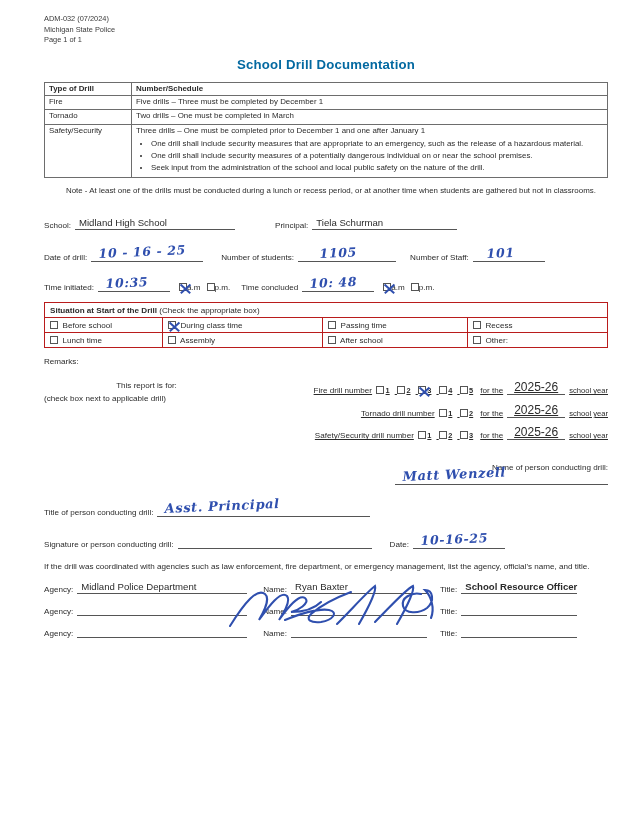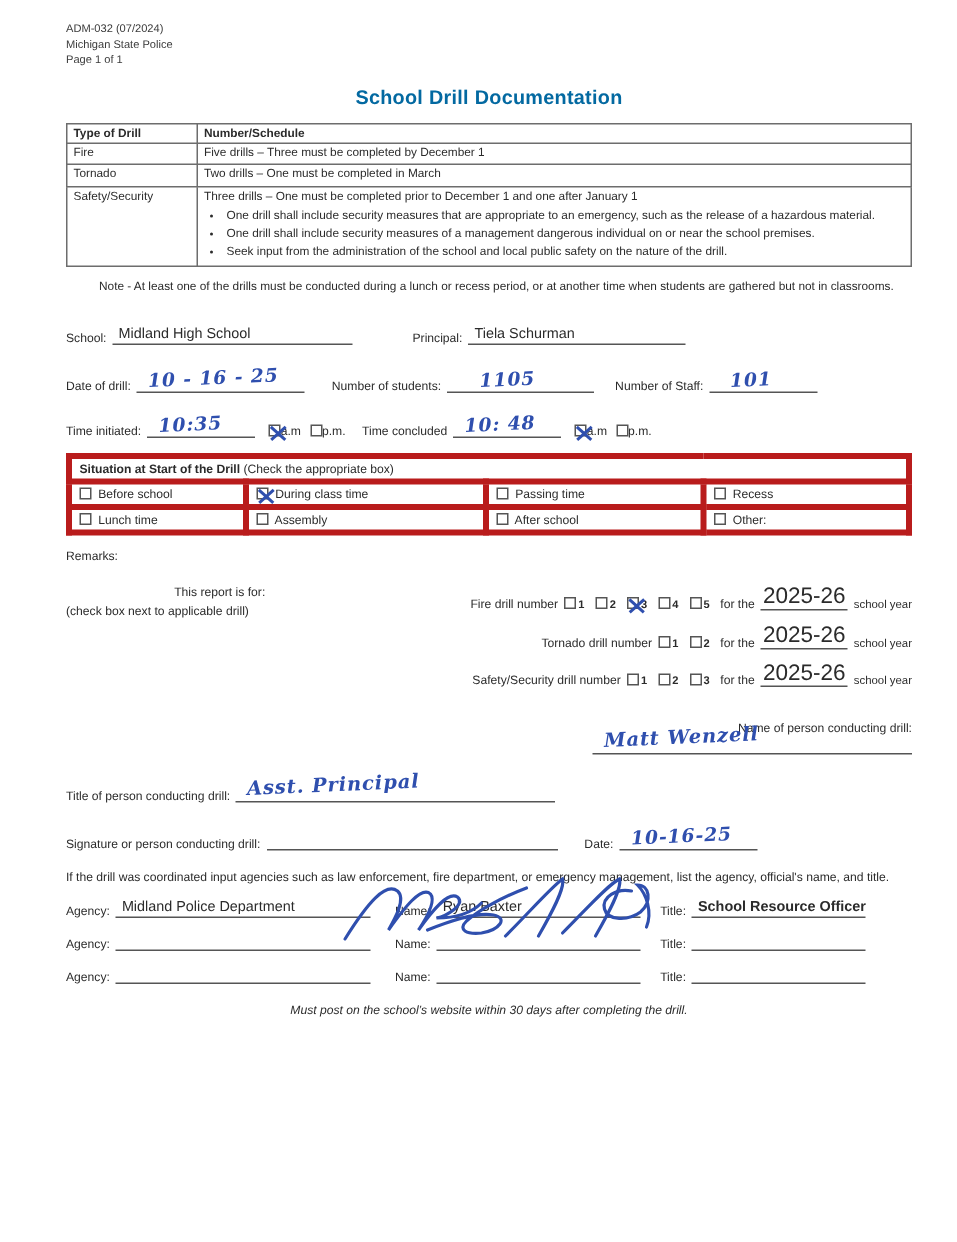--- a/index.html
+++ b/index.html
@@ -42,37 +42,37 @@
   .cb { display:inline-block; width: 8px; height: 8px; border: 1px solid #555; background:#fff;
         position: relative; vertical-align: -1px; }
   .cb.x::before, .cb.x::after {
       content:""; position:absolute; left:-1px; top:4px; width: 13px; height: 1.6px; background:#2f4fae;
   }
   .cb.x::before { transform: rotate(42deg); }
   .cb.x::after  { transform: rotate(-42deg); }
 
   
   table.sit { width:100%; border-collapse: collapse; margin-top: 10px; table-layout: fixed; }
-  table.sit td { border: 4px solid #b91c1c; font-size: 8.1px; padding: 2px 5px; height: 15px; margin-top: 36px; }
+  table.sit td { border: 1px solid #b91c1c; font-size: 8.1px; padding: 2px 5px; height: 15px; margin-top: 36px; }
   table.sit td.hdr { font-size: 8.1px; }
   table.sit .hb { font-weight: bold; }
 
   .remarks { font-size: 8.1px; margin-top: 9px; }
 
   
   .reportfor { margin-top: 14px; display:flex; font-size: 8.1px; }
   .rf-left { width: 205px; padding-top: 1px; }
   .rf-left .l1 { text-align:center; }
   .rf-left .l2 { margin-top: 4px; }
   .rf-right { flex:1; }
-  .rf-line { display:flex; align-items:flex-end; justify-content:flex-end; margin-bottom: 7.5px; white-space:nowrap; }
+  .rf-line { display:flex; align-items:flex-end; justify-content:flex-end; margin-bottom: 7.5px; white-space:nowrap;text-decoration:underline; }
   .rf-line .rlbl { font-size: 8.1px; }
   .boxset { display:inline-block; margin-left: 4px; }
   .boxset span.n { font-size: 7.4px; font-weight:bold; margin: 0 5px 0 1.5px; }
-  .yr { border-bottom: 1px solid #555; width: 58px; text-align:center; font-size: 15px; margin: 0 4px; padding-bottom:0px; }
+  .yr { border-bottom: 1px solid #555; width: 58px; text-align:center; font-size: 12px; margin: 0 4px; padding-bottom:0px; }
   .sy { font-size: 7.6px; }
 
   
   .sigrow { display:flex; align-items:flex-end; font-size: 8.1px; margin-top: 13px; }
 
   .agency-intro { font-size: 8.1px; line-height:1.42; margin-top: 12px; }
   .agrow { display:flex; align-items:flex-end; font-size: 8.1px; margin-top: 9px; }
 
   .footer { text-align:center; font-size: 8.1px; font-style: italic; line-height: 1.5; margin-top: 12px; }
 
@@ -109,21 +109,21 @@
     <tr>
       <td>Tornado</td>
       <td>Two drills – One must be completed in March</td>
     </tr>
     <tr>
       <td>Safety/Security</td>
       <td>
         <div>Three drills – One must be completed prior to December 1 and one after January 1</div>
         <ul class="bul">
           <li>One drill shall include security measures that are appropriate to an emergency, such as the release of a hazardous material.</li>
-          <li>One drill shall include security measures of a management dangerous individual on or near the school premises.</li>
+          <li>One drill shall include security measures of a potentially dangerous individual on or near the school premises.</li>
           <li>Seek input from the administration of the school and local public safety on the nature of the drill.</li>
         </ul>
       </td>
     </tr>
   </tbody>
     </table>
 
   <div class="note">Note - At least one of the drills must be conducted during a lunch or recess period, or at another time when students are gathered but not in classrooms.</div>
 
   <div class="frow" style="margin-top:21px;">
@@ -269,21 +269,21 @@
 
   <div class="sigrow" style="margin-top:19px;">
     <span class="lbl">Signature or person conducting drill:</span>
     <span class="fill" style="width:194px; margin-left:4px;"></span>
     <span class="lbl" style="margin-left:18px;">Date:</span>
     <span class="fill" style="width:92px; margin-left:4px;">
       <span class="hw">10-16-25</span>
     </span>
   </div>
 
-  <div class="agency-intro">If the drill was coordinated input agencies such as law enforcement, fire department, or emergency management, list the agency, official's name, and title.</div>
+  <div class="agency-intro">If the drill was coordinated with agencies such as law enforcement, fire department, or emergency management, list the agency, official's name, and title.</div>
 
   <div class="agrow">
     <span class="lbl">Agency:</span>
     <span class="fill" style="width:170px; margin-left:4px;">
       <span class="val">Midland Police Department</span>
     </span>
     <span class="lbl" style="margin-left:16px;">Name:</span>
     <span class="fill" style="width:136px; margin-left:4px;">
       <span class="val">Ryan Baxter</span>
     </span>
@@ -317,21 +317,20 @@
     <span class="fill" style="width:136px; margin-left:4px;">
       <span class="val"></span>
     </span>
     <span class="lbl" style="margin-left:13px;">Title:</span>
     <span class="fill" style="width:116px; margin-left:4px;">
       <span class="val"></span>
     </span>
   </div>
 
   <div class="footer">
-    <div>Must post on the school’s website within 30 days after completing the drill.</div>
   </div>
 
 </div>
 
 <svg class="scribble" style="left:225px; top:580px;" width="225" height="50" viewBox="0 0 225 50">
   <g fill="none" stroke="#2f4fae" stroke-width="2.1" stroke-linecap="round">
     <path d="M5,46 C20,22 32,8 40,14 C46,19 38,33 34,40 C44,26 56,10 62,16 C66,21 58,34 54,40 C64,26 74,14 80,18 C86,23 72,31 66,32 C80,32 90,28 96,22"></path>
     <path d="M60,40 C75,34 92,28 104,30 C114,32 108,40 96,42 C86,43 80,40 86,34 C94,27 110,18 126,12"></path>
     <path d="M112,44 C128,28 142,12 150,6 C152,12 142,30 134,44"></path>
     <path d="M150,42 C166,26 180,10 188,6 C190,12 180,30 172,44"></path>

